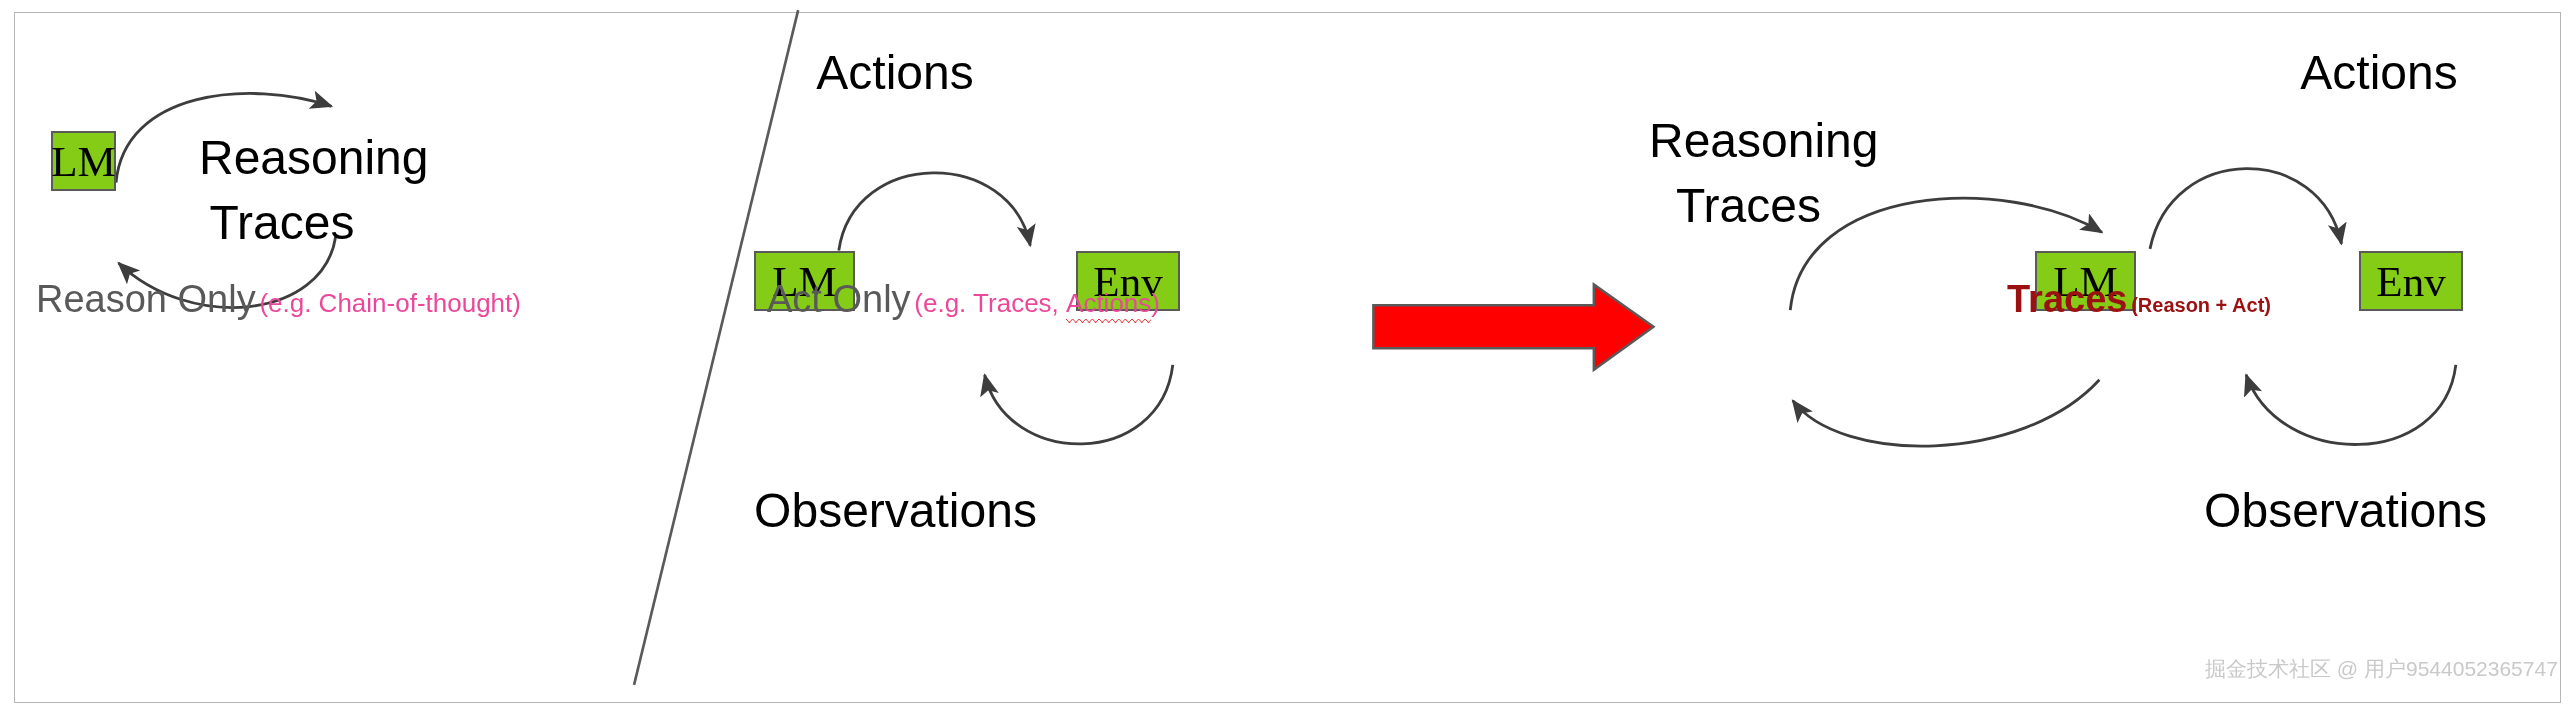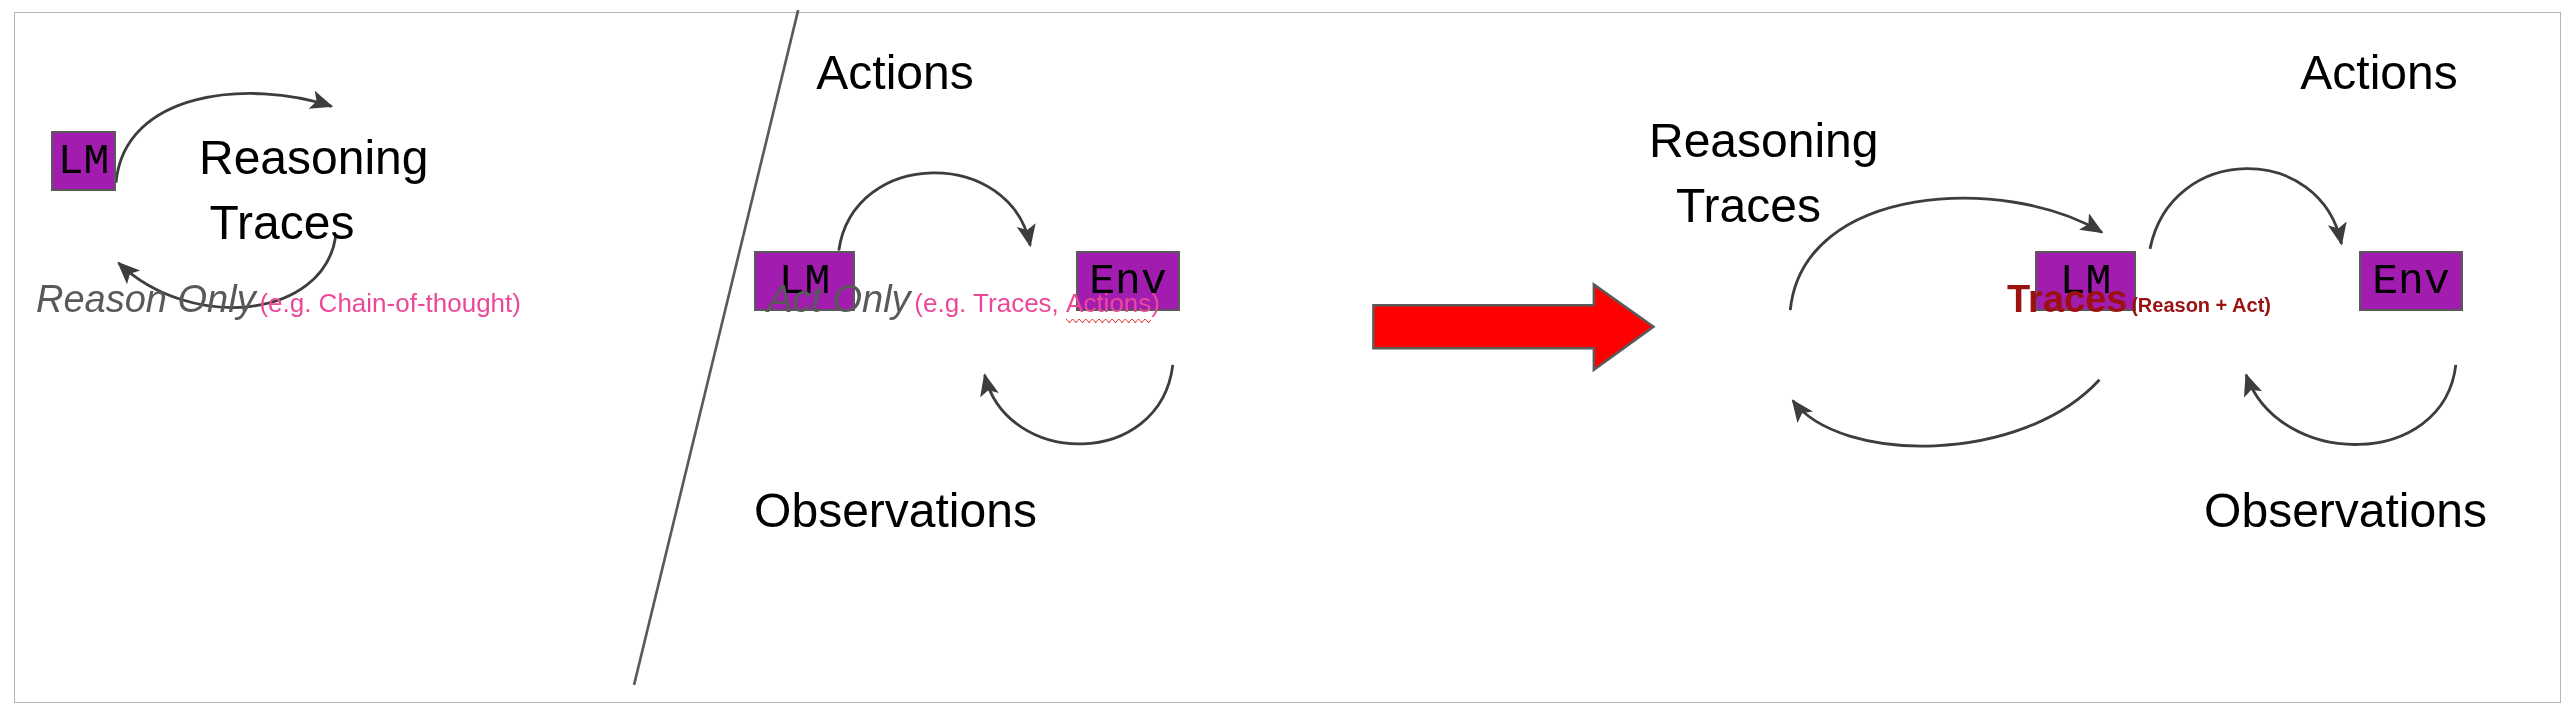--- a/index.html
+++ b/index.html
@@ -32,49 +32,48 @@
   .svg-layer {
     position: absolute;
     left: 0;
     top: 0;
     width: 2576px;
     height: 719px;
     pointer-events: none;
   }
   .node-box {
     position: absolute;
-    background: #a21caf;
+    background: #84cc16;
     border: 2.5px solid #5a5a5a;
     box-sizing: border-box;
     display: flex;
     align-items: center;
     justify-content: center;
     color: #000000;
     font-size: 43px;
-    font-family: Liberation Mono, monospace;
+    font-family: Liberation Serif, serif;
     letter-spacing: 0px;
   }
   .edge-label {
     position: absolute;
     color: #000000;
     font-size: 48px;
     font-family: "Liberation Sans", sans-serif;
     line-height: 1.35;
     text-align: center;
     white-space: nowrap;
   }
   .panel-caption {
     position: absolute;
     white-space: nowrap;
     font-family: "Liberation Sans", sans-serif;
   }
   .cap-main {
     color: #595959;
     font-size: 38px;
-    font-style: italic;
   }
   .cap-sub {
     color: #ec4899;
     font-size: 26px;
   }
   .cap-main-react {
     color: #9b1111;
     font-size: 38px;
     font-weight: bold;
   }
@@ -197,15 +196,16 @@
 
   <div class="edge-label" style="left:2188px; top:479px; width:315px;">
     <div>Observations</div>
   </div>
 
   <div class="panel-caption" style="left:2007px; top:278px;">
     <span class="cap-main-react">Traces</span>
     <span class="cap-sub-react">(Reason + Act)</span>
   </div>
 
+  <div class="watermark" style="left:2205px; top:655px;">掘金技术社区 @ 用户9544052365747</div>
 
 </div>
 
 
 </body></html>

